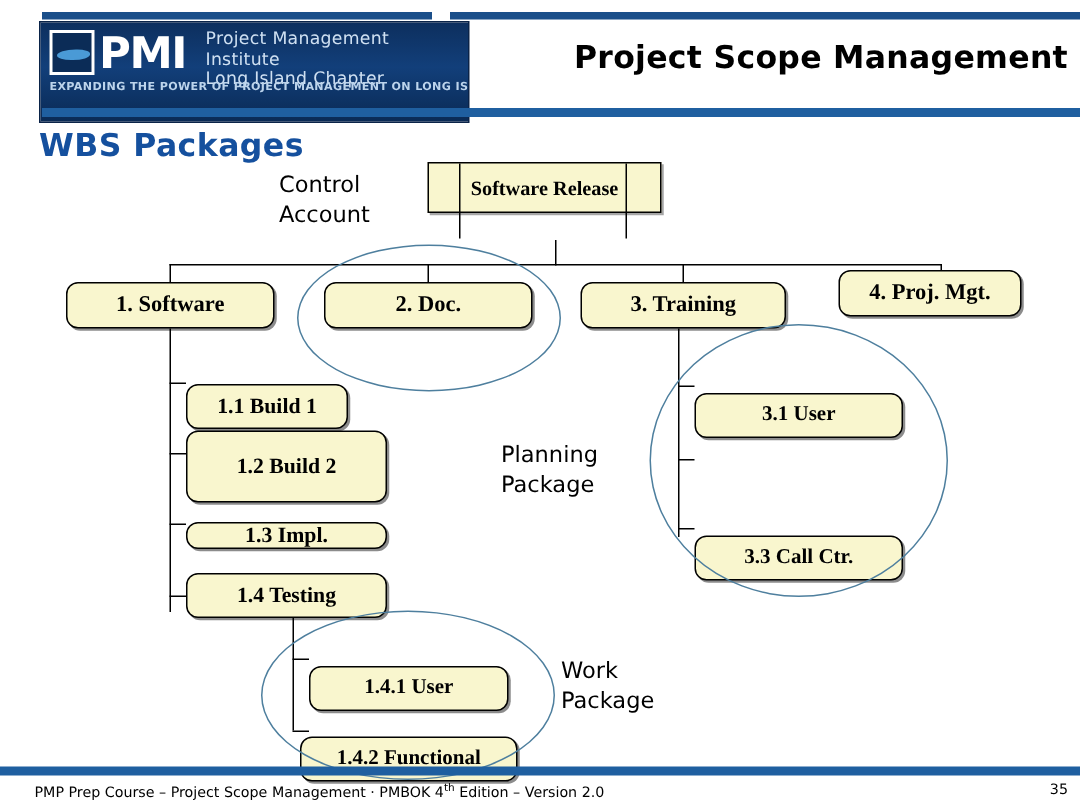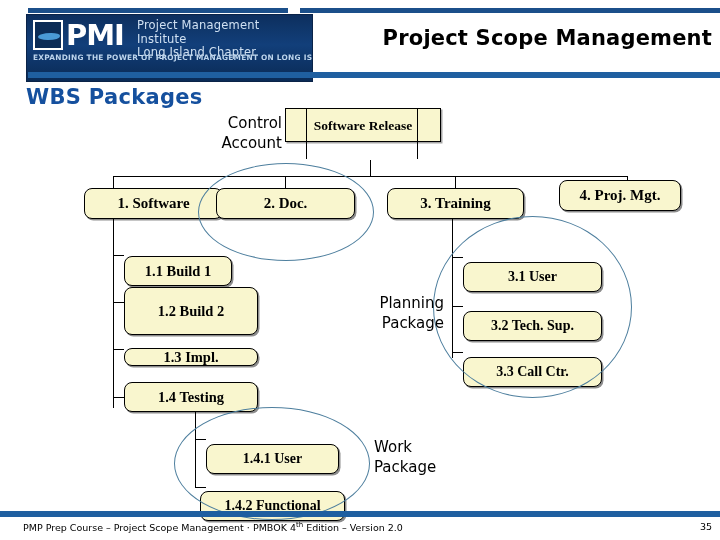--- a/index.html
+++ b/index.html
@@ -98,21 +98,21 @@
   .vdiv{
     position:absolute;width:1px;background:#000;
   }
   .line-h{position:absolute;height:1px;background:#000;}
   .line-v{position:absolute;width:1px;background:#000;}
 
   .annot{
     position:absolute;
     font-family:"DejaVu Sans", sans-serif;
     font-size:15px;color:#000;line-height:20px;
-    text-align:right;
+    text-align:left;
   }
 
   .ellipse{
     position:absolute;border:1px solid #4e7f9e;border-radius:50%;
     background:transparent;
   }
 
   
   .ftr-rule{
     position:absolute;left:0;top:511px;width:720px;height:6px;
@@ -166,21 +166,21 @@
   <div class="vdiv" style="left:306px;top:109px;height:50px;"></div>
   <div class="vdiv" style="left:417px;top:109px;height:50px;"></div>
 
   <div class="line-v" style="left:370px;top:160px;height:17px;"></div>
   <div class="line-h" style="left:113px;top:176px;width:515px;"></div>
   <div class="line-v" style="left:113px;top:176px;height:12px;"></div>
   <div class="line-v" style="left:285px;top:176px;height:12px;"></div>
   <div class="line-v" style="left:455px;top:176px;height:12px;"></div>
   <div class="line-v" style="left:627px;top:176px;height:12px;"></div>
 
-  <div class="node round lvl1" style="left:44px;top:188px;width:139px;height:31px;margin-left:40px;">
+  <div class="node round lvl1" style="left:44px;top:188px;width:139px;height:31px;">
     <span>1. Software</span>
   </div>
   <div class="node round lvl1" style="left:216px;top:188px;width:139px;height:31px;">
     <span>2. Doc.</span>
   </div>
   <div class="node round lvl1" style="left:387px;top:188px;width:137px;height:31px;">
     <span>3. Training</span>
   </div>
   <div class="node round lvl1" style="left:559px;top:180px;width:122px;height:31px;">
     <span>4. Proj. Mgt.</span>
@@ -217,23 +217,20 @@
   </div>
 
   <div class="line-v" style="left:452px;top:219px;height:139px;"></div>
   <div class="line-h" style="left:452px;top:257px;width:11px;"></div>
   <div class="line-h" style="left:452px;top:306px;width:11px;"></div>
   <div class="line-h" style="left:452px;top:352px;width:11px;"></div>
 
   <div class="node round lvl3" style="left:463px;top:242px;width:139px;height:30px;">
     <span>3.1 User</span>
   </div>
-  <div class="node round lvl3" style="left:463px;top:291px;width:139px;height:30px;">
-    <span>3.2 Tech. Sup.</span>
-  </div>
   <div class="node round lvl3" style="left:463px;top:337px;width:139px;height:30px;">
     <span>3.3 Call Ctr.</span>
   </div>
 
   <div class="ellipse" style="left:198px;top:163px;width:174px;height:96px;"></div>
   <div class="ellipse" style="left:433px;top:216px;width:197px;height:180px;"></div>
   <div class="ellipse" style="left:174px;top:407px;width:194px;height:111px;"></div>
 
   <div class="annot" style="left:334px;top:293px;width:110px;">
     <div>Planning</div>

